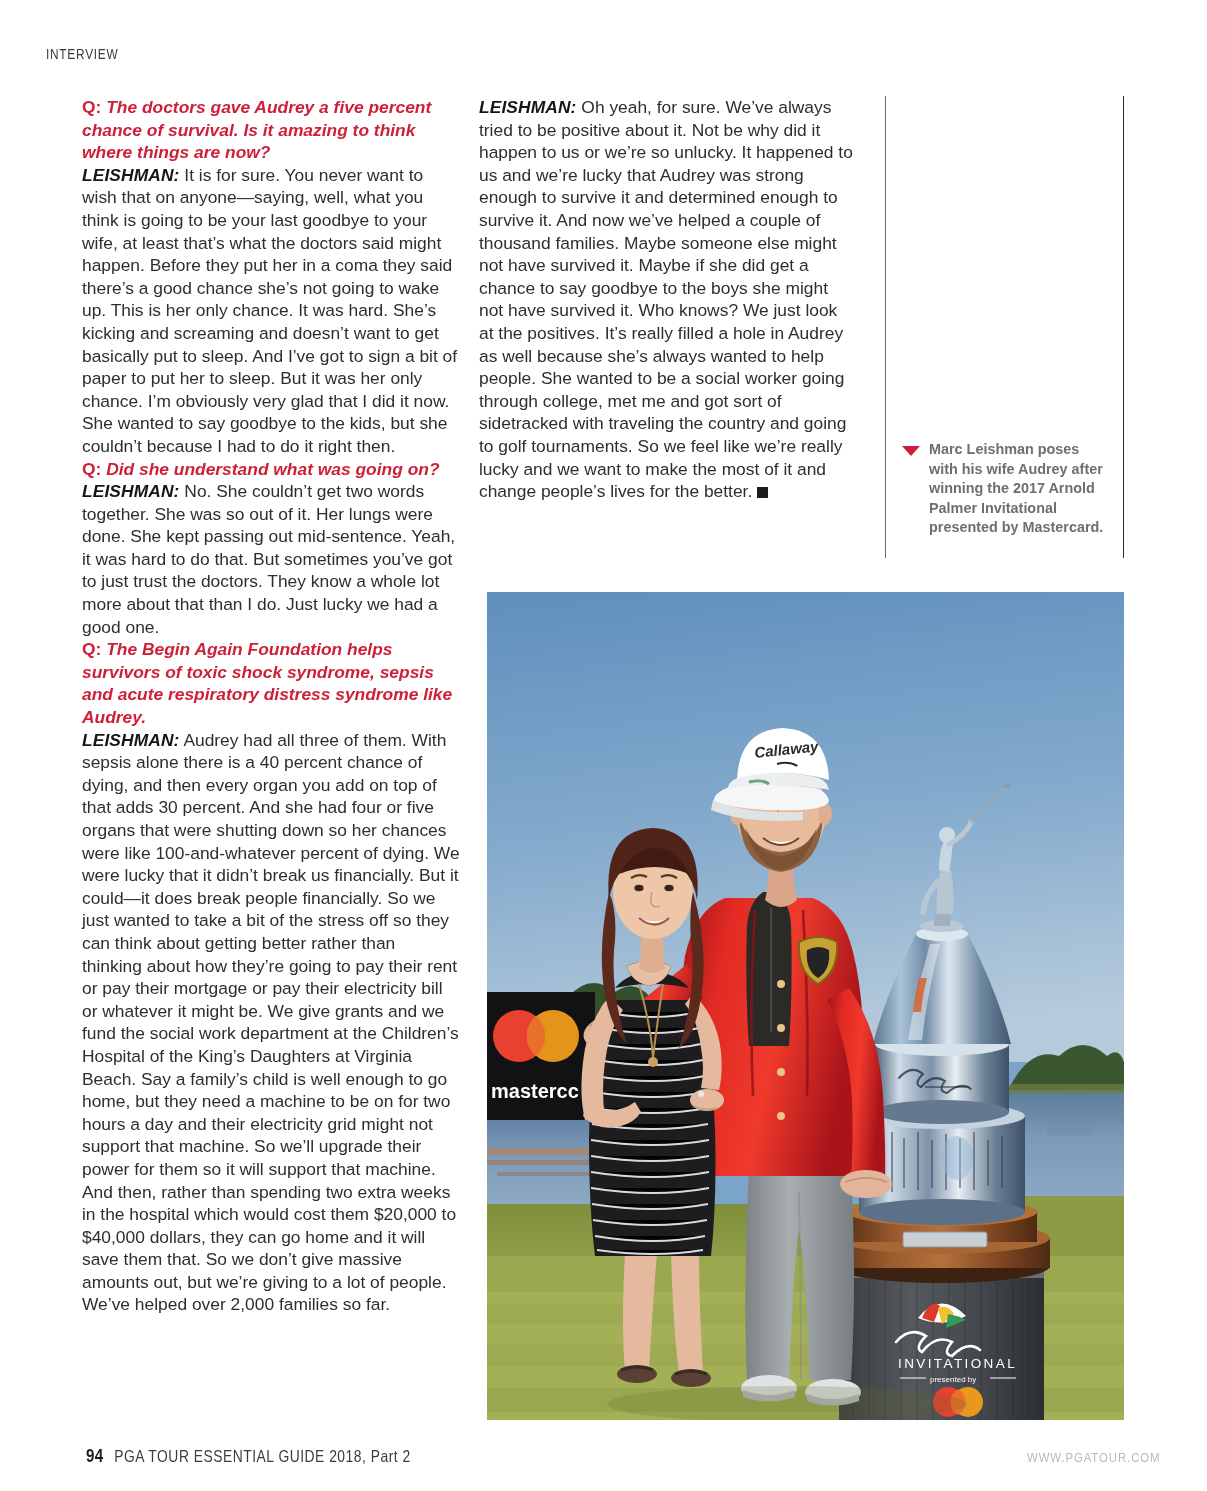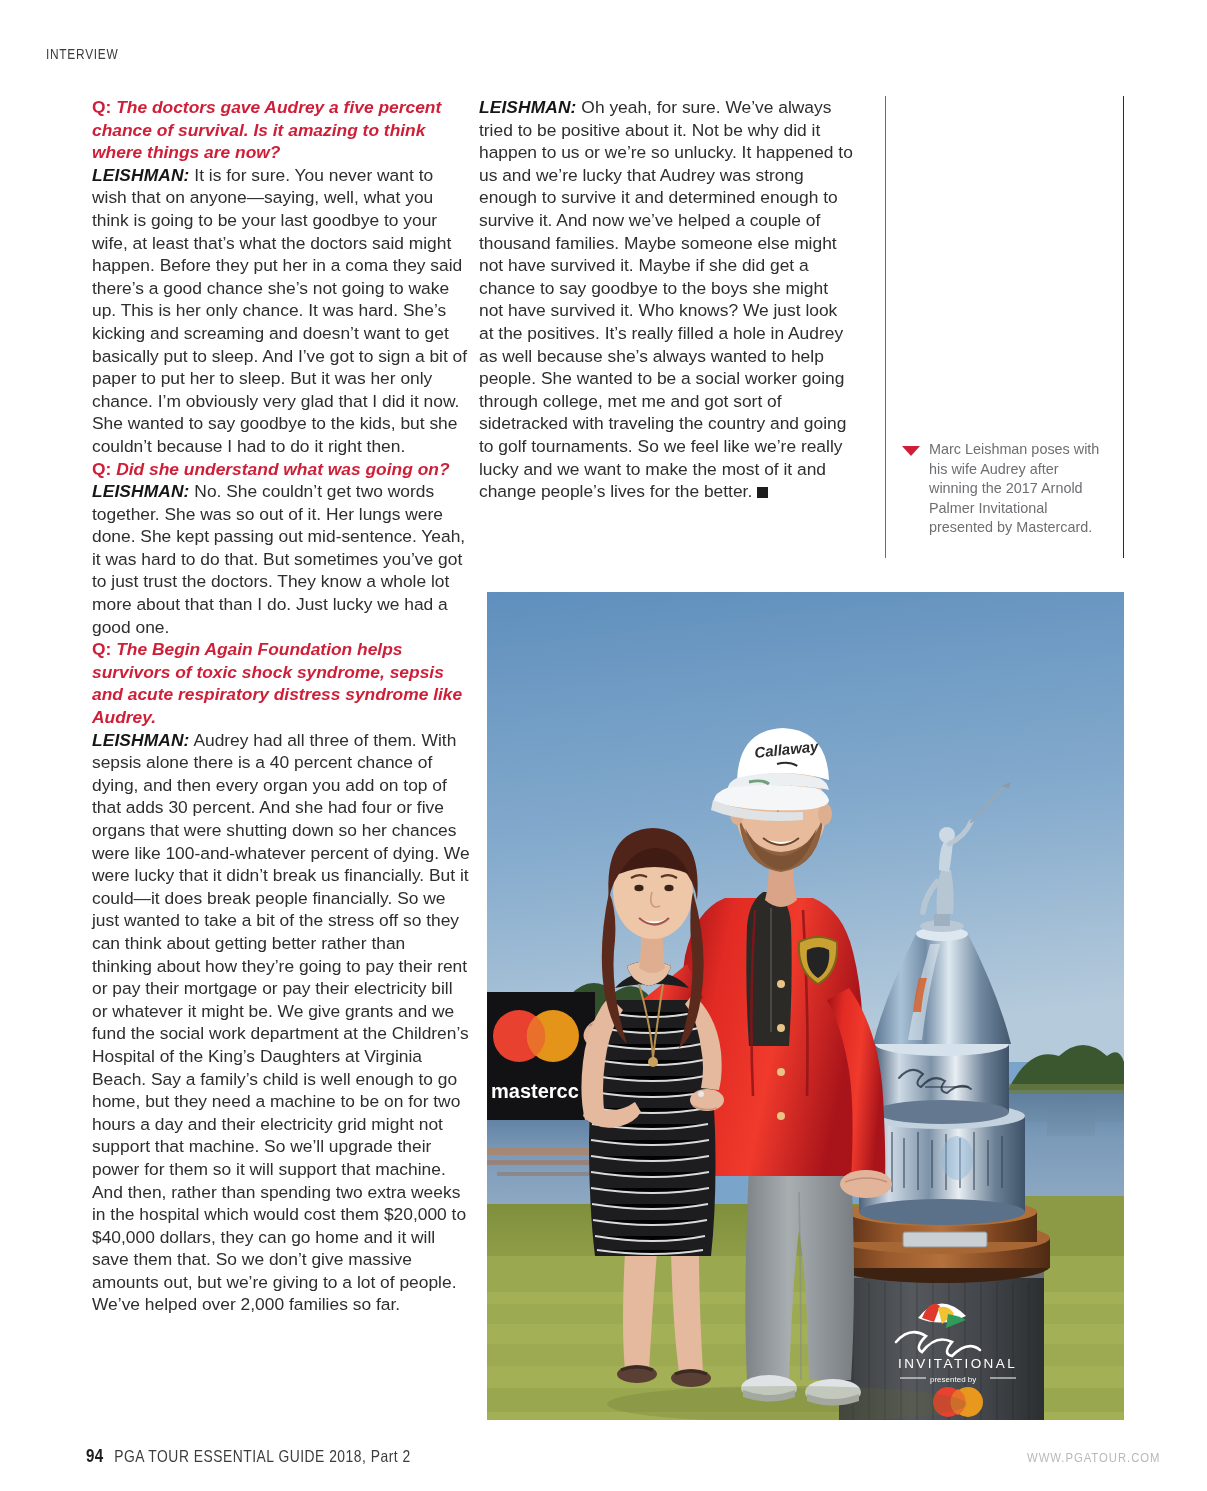--- a/index.html
+++ b/index.html
@@ -25,21 +25,21 @@
     letter-spacing: 0.9px;
     color: #3b3b3b;
     transform: scaleX(0.82);
     transform-origin: left top;
     white-space: nowrap;
   }
 
   
   #col-one {
     position: absolute;
-    left: 92px;
+    left: 82px;
     top: 96px;
     width: 378px;
   }
   #col-two {
     position: absolute;
     left: 479px;
     top: 96px;
     width: 377px;
   }
 
@@ -93,20 +93,21 @@
   }
 
   
   #caption-wrap {
     position: absolute;
     left: 902px;
     top: 440px;
     width: 208px;
     display: flex;
     gap: 9px;
+    font-weight: bold;
   }
   #caption-marker {
     flex: 0 0 auto;
     width: 0;
     height: 0;
     margin-top: 6px;
     border-left: 9px solid transparent;
     border-right: 9px solid transparent;
     border-top: 10px solid #cf1f38;
   }

